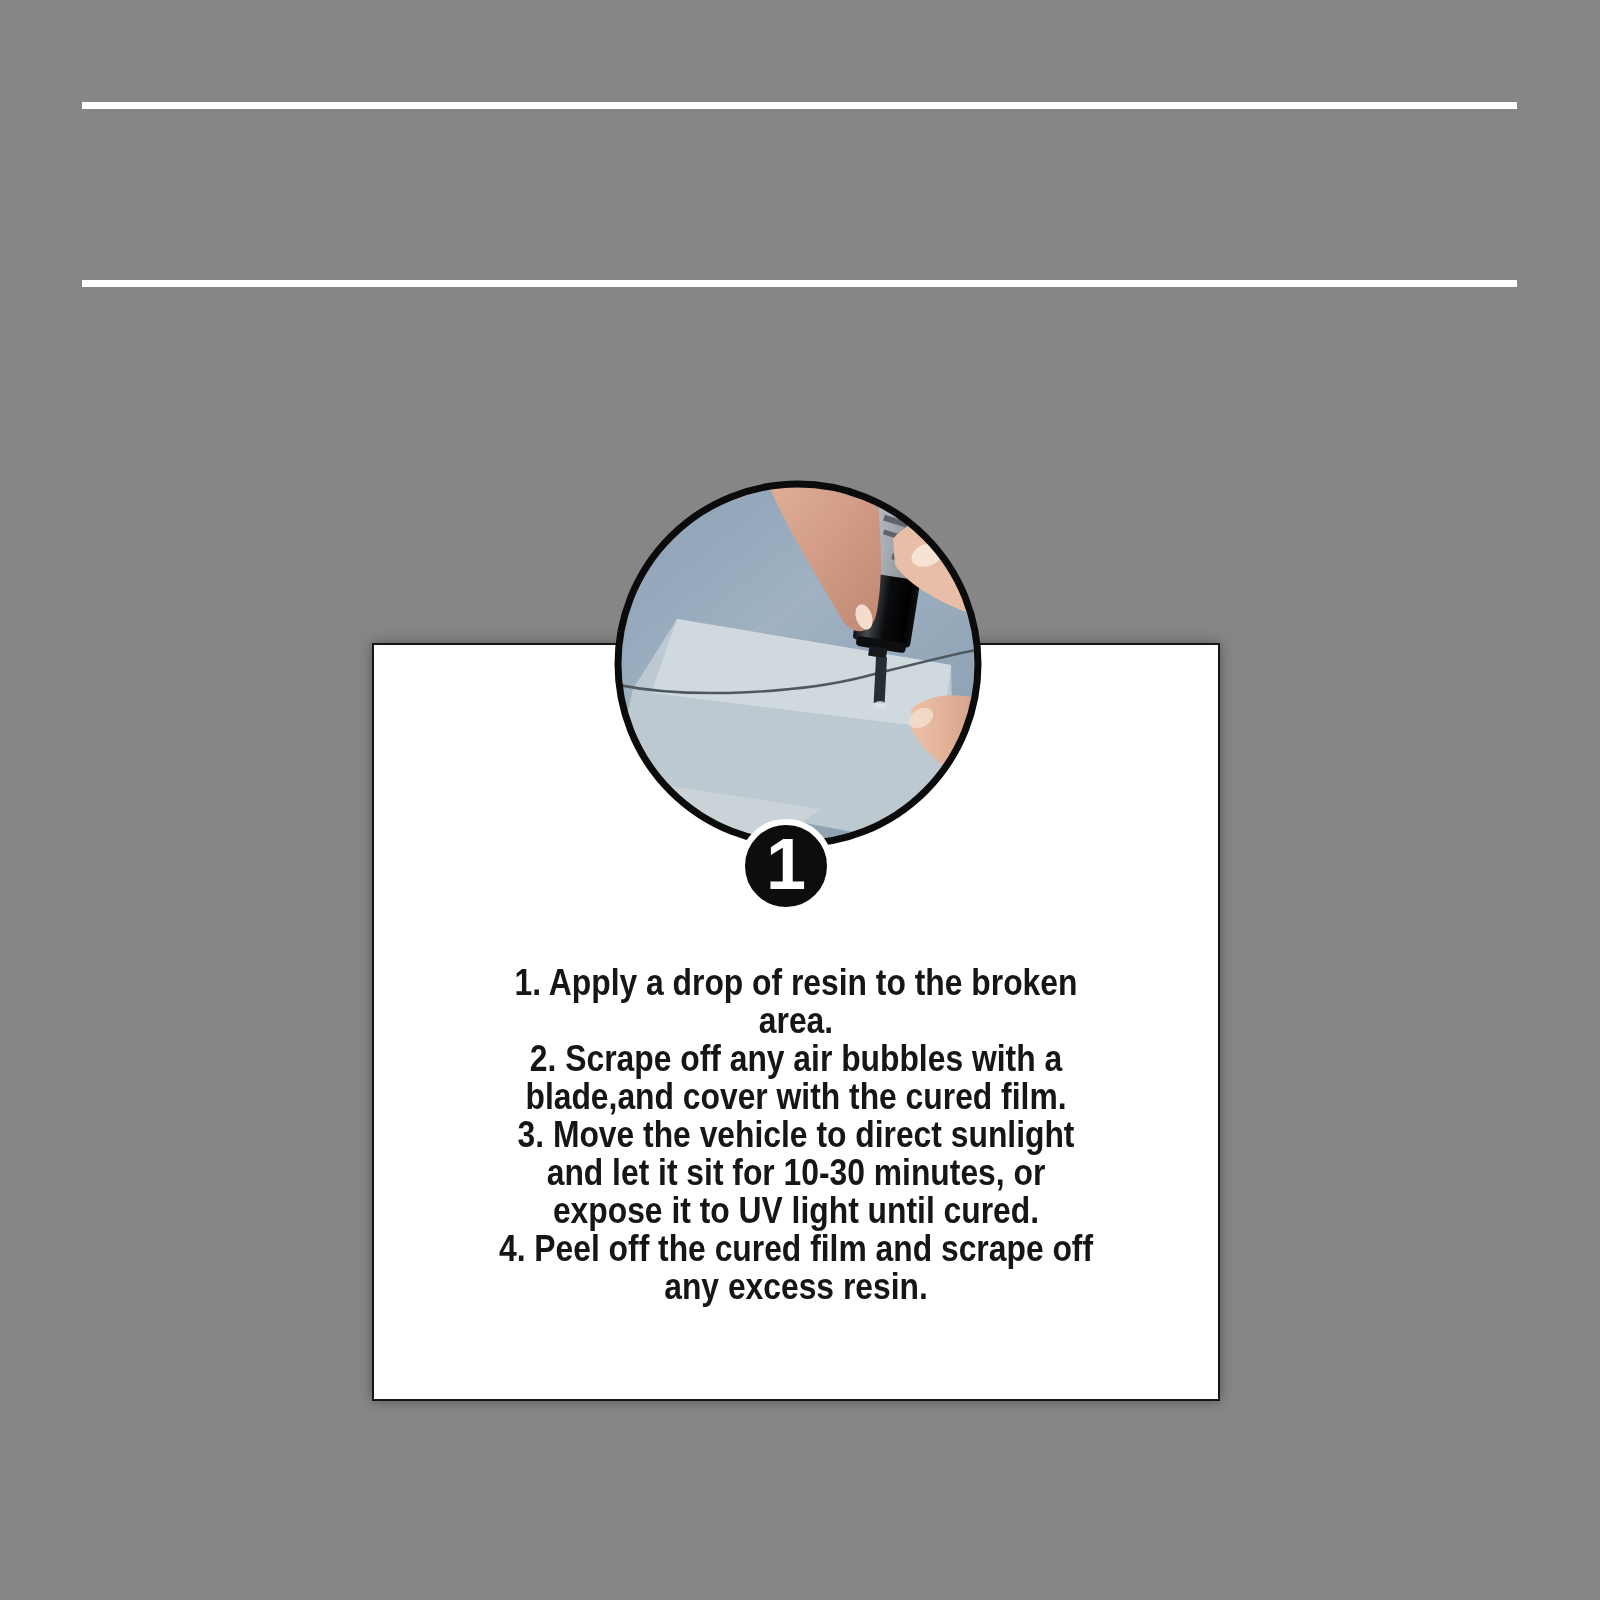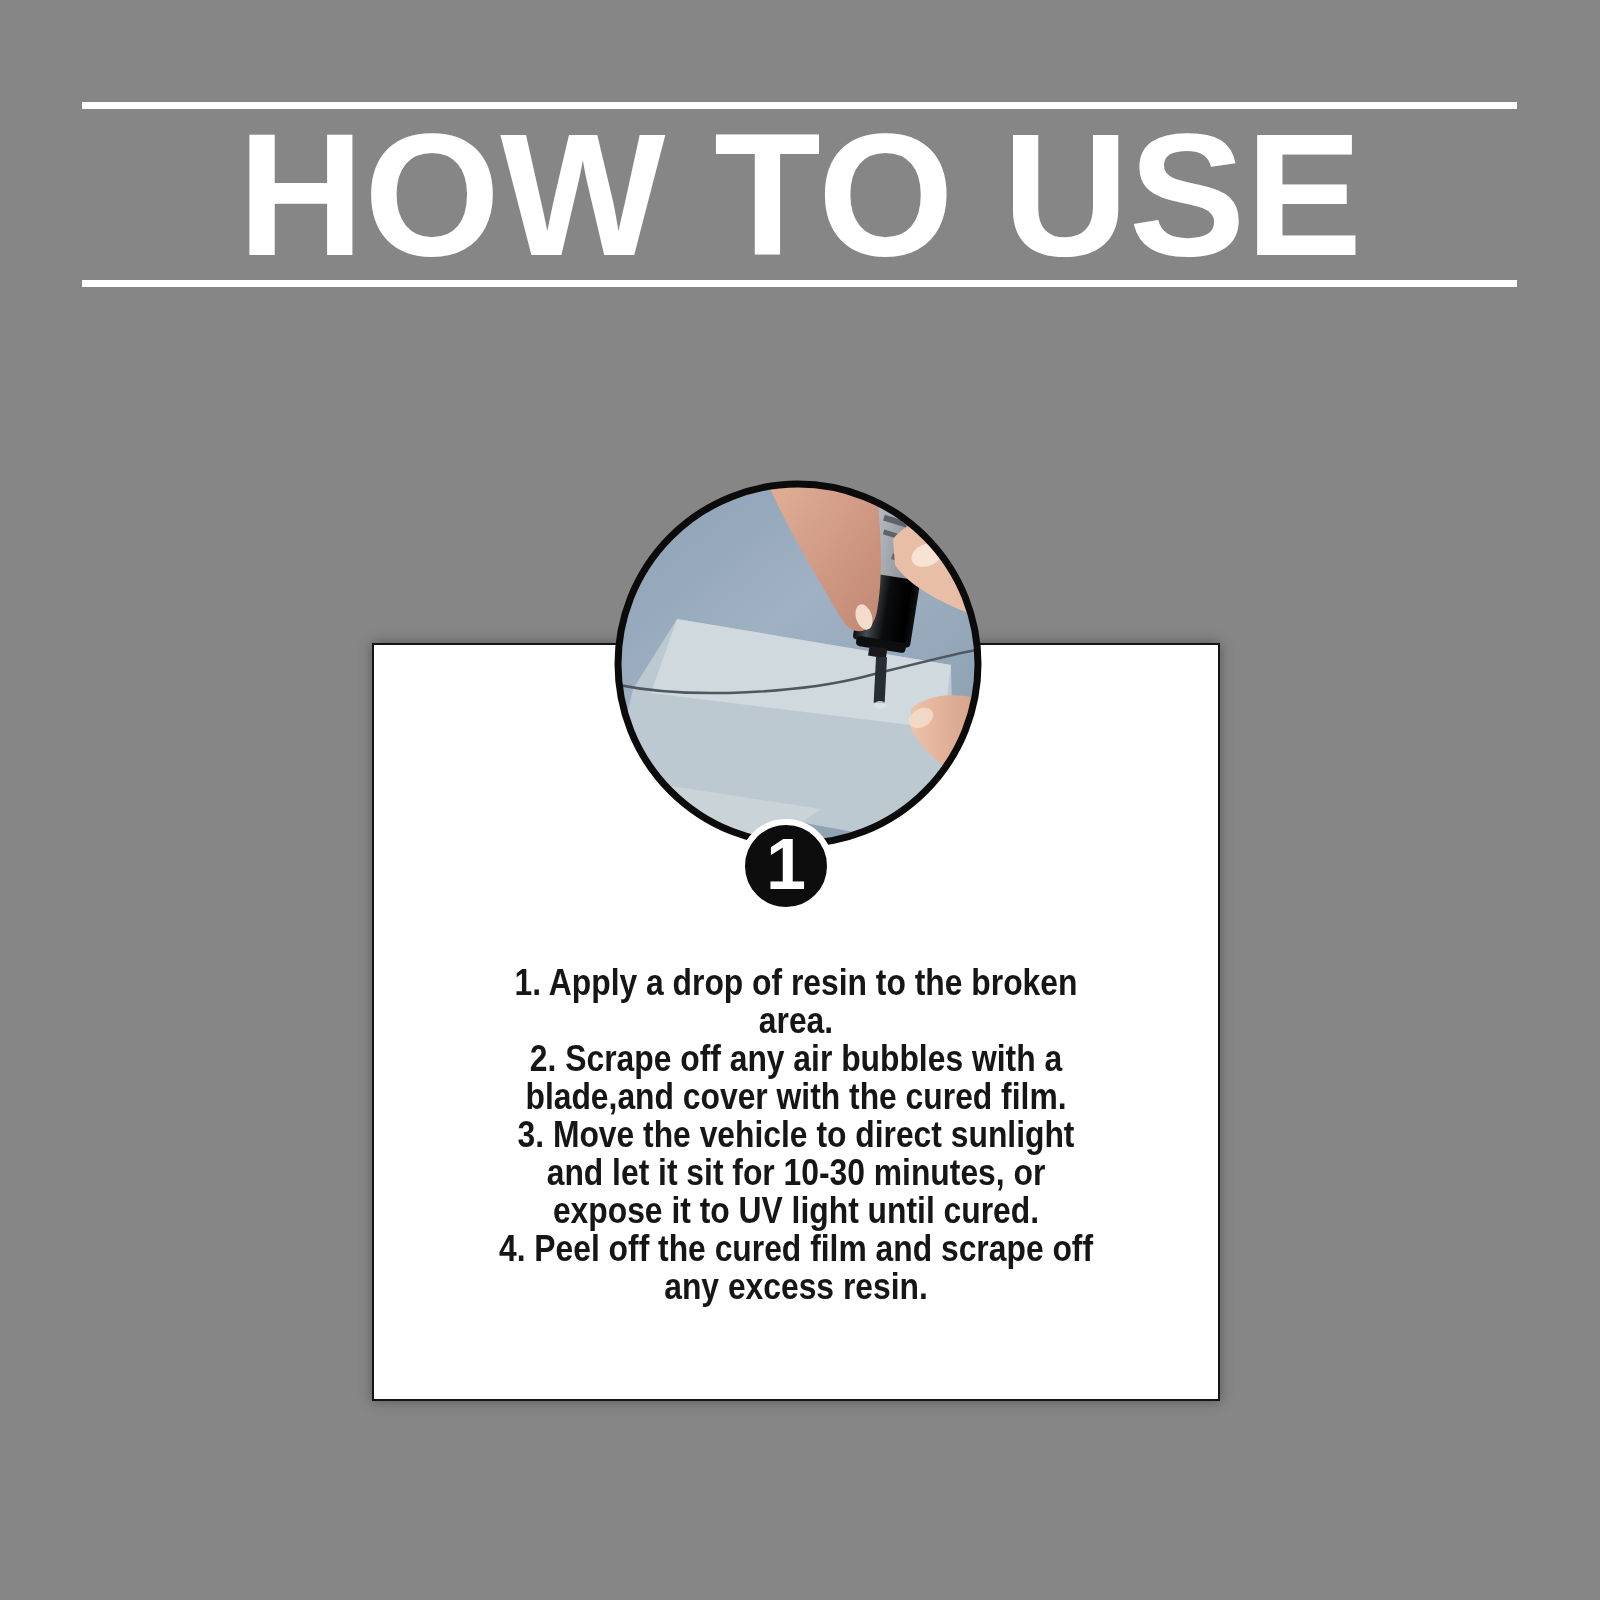--- a/index.html
+++ b/index.html
@@ -47,21 +47,20 @@
     transform:scaleX(0.86);transform-origin:50% 0;
   }
 </style>
 </head>
 <body>
 
 <div class="page">
 
   <div class="rule rule-top"></div>
 
-  <h1 class="title">HOW TO USE</h1>
 
   <div class="rule rule-bottom"></div>
 
   <section class="card">
 
     <div class="photo-wrap">
       <svg width="374" height="374" viewBox="0 0 374 374">
         <defs>
           <clipPath id="circleClip">
               <circle cx="187" cy="187" r="180"></circle>

